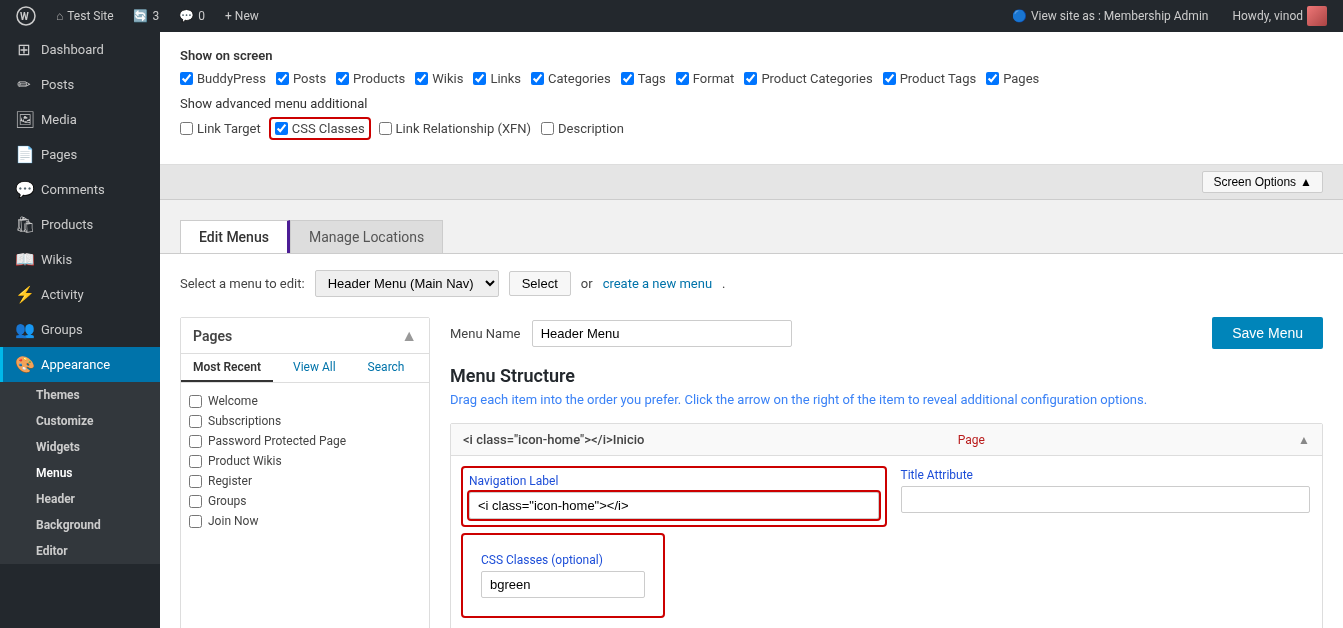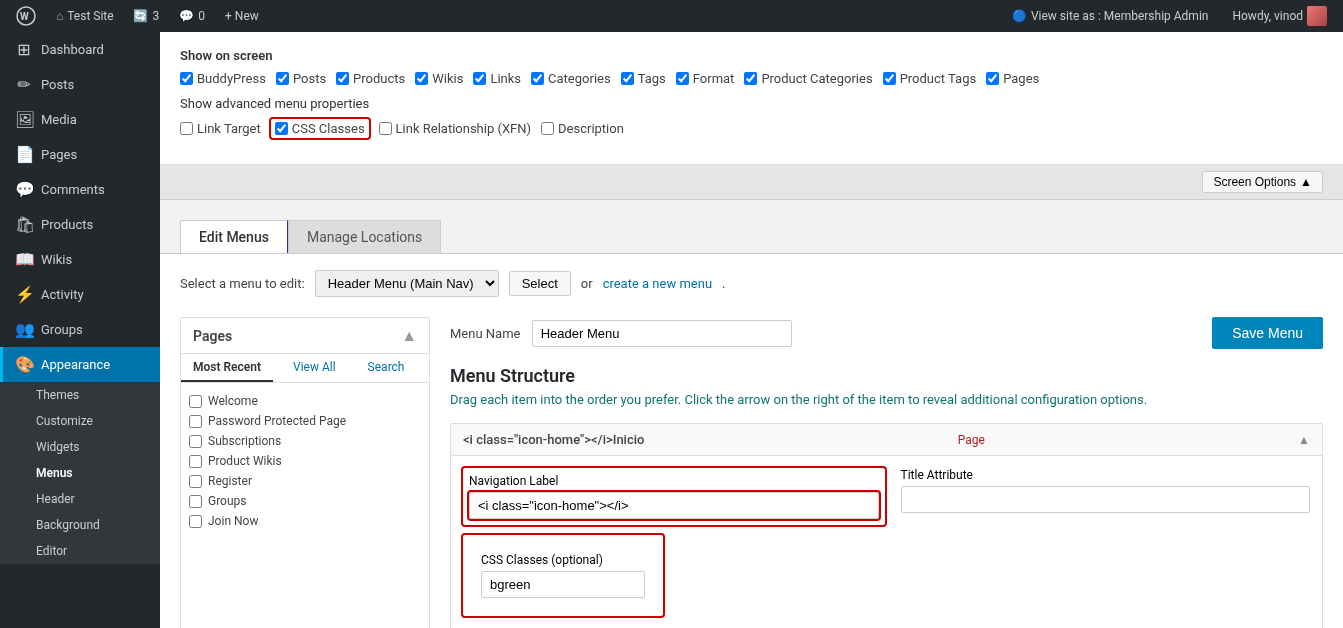--- a/index.html
+++ b/index.html
@@ -48,20 +48,21 @@
     }
     .sidebar-item.active { background: #0073aa; color: #fff; border-left-color: #00b9eb; }
     .sidebar-item .icon { font-size: 16px; width: 18px; text-align: center; }
     .sidebar-sub { padding: 0; background: #32373c; }
     .sidebar-sub .sub-item {
       display: block;
       padding: 6px 12px 6px 36px;
       color: #ccc;
       cursor: pointer;
       font-size: 12px;
+      font-weight: bold;
     }
     .sidebar-sub .sub-item.active { color: #fff; font-weight: 600; }
 
     
     .main-content {
       flex: 1;
       padding: 0;
       background: #f1f1f1;
       overflow: auto;
     }
@@ -111,21 +112,21 @@
       border: 1px solid #ccc;
       border-bottom: none;
       cursor: pointer;
       font-size: 14px;
       color: #555;
     }
     .tab.active {
       background: #fff;
       border-top: 1px solid #ccc;
       border-left: 1px solid #ccc;
-      border-right: 1px solid #4c1d95;
+      border-right: 3px solid #4c1d95;
       color: #333;
       font-weight: 500;
     }
 
     
     .content-area {
       background: #fff;
       border-top: 1px solid #ccc;
       padding: 16px 20px;
     }
@@ -209,21 +210,21 @@
     .save-menu-btn {
       background: #0085ba;
       color: #fff;
       border: none;
       padding: 8px 20px;
       cursor: pointer;
       font-size: 14px;
       border-radius: 2px;
     }
     .menu-structure-title { font-size: 18px; font-weight: 600; margin-bottom: 6px; color: #23282d; }
-    .menu-structure-desc { font-size: 13px; color: #0f766e; margin-bottom: 16px; }
+    .menu-structure-desc { font-size: 13px; color: #3b82f6; margin-bottom: 16px; }
 
     
     .menu-item-row {
       border: 1px solid #ddd;
       border-radius: 2px;
       margin-bottom: 4px;
     }
     .menu-item-header {
       background: #f9f9f9;
       padding: 8px 12px;
@@ -237,21 +238,21 @@
     .menu-item-arrow { color: #888; font-size: 12px; }
 
     
     .menu-item-details {
       border-top: 1px solid #ddd;
       padding: 12px;
       background: #fff;
     }
     .menu-detail-row { display: flex; gap: 16px; margin-bottom: 10px; }
     .menu-detail-col { flex: 1; }
-    .menu-detail-col label { display: block; font-size: 12px; color: #000000; margin-bottom: 4px; }
+    .menu-detail-col label { display: block; font-size: 12px; color: #1d4ed8; margin-bottom: 4px; }
     .menu-detail-col input[type=text] {
       width: 100%;
       border: 1px solid #ccc;
       padding: 5px 8px;
       font-size: 13px;
       border-radius: 2px;
     }
     .outlined-red { outline: 2px solid #c00; border-color: #c00; }
     .menu-detail-col .css-input { border: 1px solid #0073aa; }
 
@@ -417,21 +418,21 @@
         </label>
         <label class="checkbox-item">
           <input type="checkbox" checked="" style="">
           <span>Product Tags</span>
         </label>
         <label class="checkbox-item">
           <input type="checkbox" checked="" style="">
           <span>Pages</span>
         </label>
       </div>
-      <div class="screen-options-label" style="font-weight:400; margin-bottom:8px;">Show advanced menu properties</div>
+      <div class="screen-options-label" style="font-weight:400; margin-bottom:8px;">Show advanced menu additional</div>
       <div class="checkbox-row">
         <label class="checkbox-item">
           <input type="checkbox" style="">
           <span>Link Target</span>
         </label>
         <label class="checkbox-item checkbox-highlighted">
           <input type="checkbox" checked="" style="">
           <span>CSS Classes</span>
         </label>
         <label class="checkbox-item">
@@ -493,25 +494,25 @@
             </div>
           </div>
           <div class="panel-scrollable">
             <div class="panel-list">
               <div class="panel-list-item">
                 <input type="checkbox" style="">
                 <span>Welcome</span>
               </div>
               <div class="panel-list-item">
                 <input type="checkbox" style="">
+                <span>Subscriptions</span>
+              </div>
+              <div class="panel-list-item">
+                <input type="checkbox" style="">
                 <span>Password Protected Page</span>
-              </div>
-              <div class="panel-list-item">
-                <input type="checkbox" style="">
-                <span>Subscriptions</span>
               </div>
               <div class="panel-list-item">
                 <input type="checkbox" style="">
                 <span>Product Wikis</span>
               </div>
               <div class="panel-list-item">
                 <input type="checkbox" style="">
                 <span>Register</span>
               </div>
               <div class="panel-list-item">

